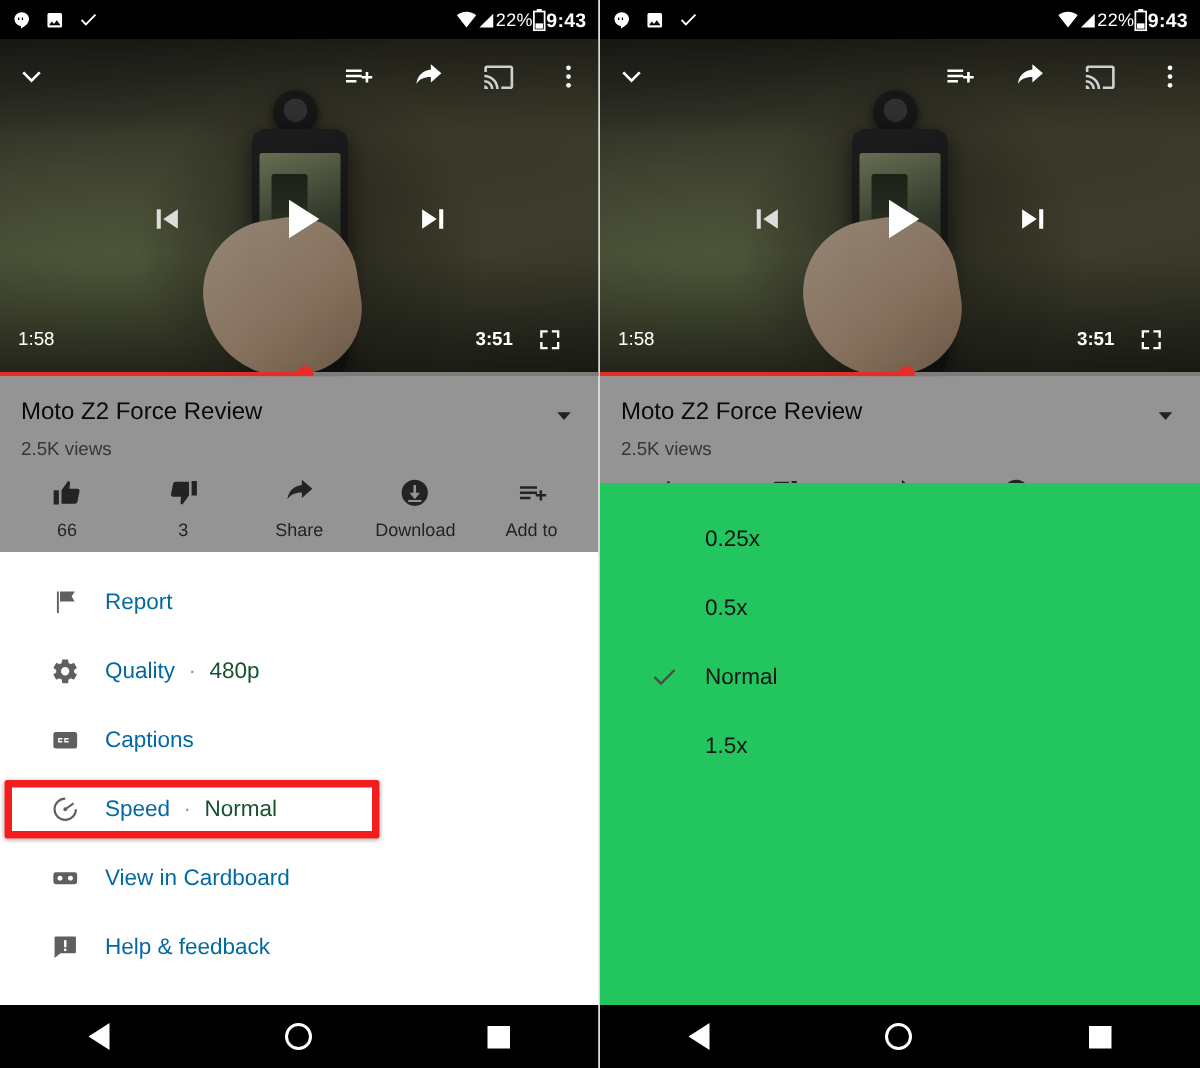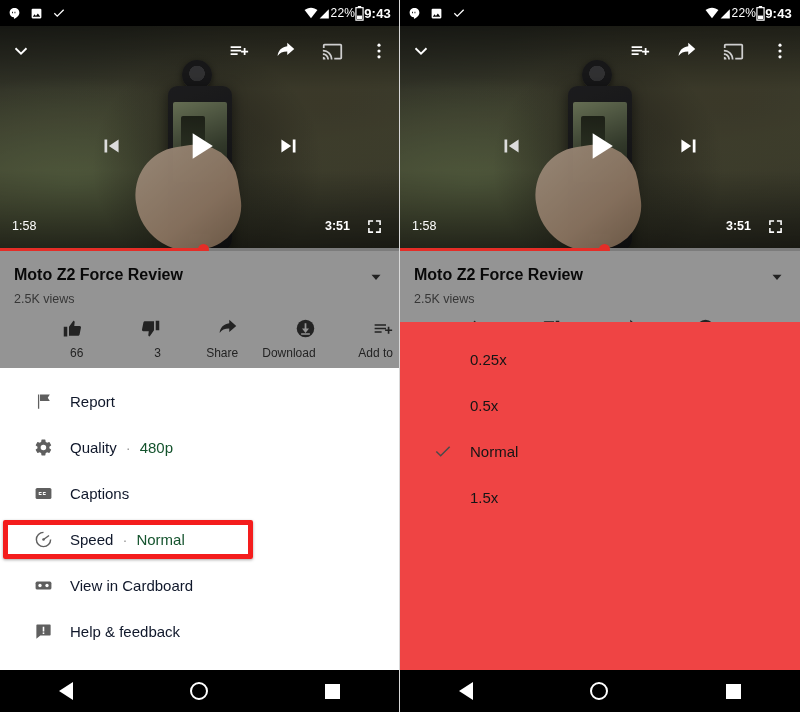--- a/index.html
+++ b/index.html
@@ -50,57 +50,57 @@
     background:linear-gradient(150deg,#e9cfb6,#cfae90 62%,#a98a6e);
     border-radius:46% 40% 42% 52%; transform:rotate(-9deg); opacity:.96; }
   .dim { position:absolute; inset:0; background:rgba(0,0,0,.34); }
 
   .vtop { position:absolute; left:0; right:0; top:0; height:50px;
     display:flex; align-items:center; padding:0 10px; color:#fff; }
   .vtop .spacer { flex:1; }
   .vtop .gap { width:26px; }
   .vmid { position:absolute; left:0; right:0; top:96px; height:48px;
     display:flex; align-items:center; justify-content:center; gap:54px; color:#fff; }
-  .vbot { position:absolute; left:0; right:4px; bottom:14px; height:22px;
+  .vbot { position:absolute; left:0; right:12px; bottom:14px; height:22px;
     display:flex; align-items:center; padding:0 12px; color:#fff; }
   .tcur { font-size:12.5px; }
   .tdur { font-size:12.5px; margin-left:auto; margin-right:16px;font-weight:bold; }
   .progress { position:absolute; left:0; right:0; bottom:0; height:3px; background:#7c7c7c; }
   .pfill { position:absolute; left:0; top:0; height:3px; background:#e52d27; }
   .pdot { position:absolute; top:50%; width:11px; height:11px; margin-top:-5.5px;
     margin-left:-5.5px; background:#e52d27; border-radius:50%; }
 
   
   .info { position:relative; background:#fff; }
   .info .veil { position:absolute; inset:0; background:rgba(0,0,0,.42); pointer-events:none; z-index:5; }
-  .vtitle-row { display:flex; align-items:flex-start; padding:14px 14px 0 14px;font-weight:bold; }
+  .vtitle-row { display:flex; align-items:flex-start; padding:14px 14px 0 14px; }
   .vtitle { font-size:16px; color:#101010; line-height:19px; }
   .vviews { font-size:12.5px; color:#5f5f5f; padding:6px 14px 0 14px; }
   .chev { margin-left:auto; padding-top:3px; }
   .actions { display:flex; padding:12px 6px 10px 6px; }
-  .act { flex:1; display:flex; flex-direction:column; align-items:flex-end; gap:7px; }
+  .act { flex:1; display:flex; flex-direction:column; align-items:center; gap:7px; }
   .act-label { font-size:12px; color:#3d3d3d; }
 
   
   .sheet { position:absolute; left:0; right:0; bottom:42px; top:368px;
     background:#fff; z-index:20; }
   .mrow { display:flex; align-items:center; height:46px; padding:0 0 0 16px; }
   .mrow .micon { width:54px; display:flex; align-items:center; }
-  .mlabel { font-size:15px; color:#0f172a; }
+  .mlabel { font-size:15px; color:#0369a1; }
   .mdot { font-size:15px; color:#9a9a9a; margin:0 9px; }
   .mvalue { font-size:15px; color:#14532d; }
   .menu-spacer { height:10px; }
 
   .highlight { position:absolute; left:3px; top:520px; width:250px; height:39px;
     border:5px solid #f41d1d; border-radius:2px; z-index:30; pointer-events:none;
     box-shadow:0 1px 3px rgba(0,0,0,.35); }
 
   
   .speeddlg { position:absolute; left:0; right:0; top:322px; bottom:42px;
-    background:#ef4444; z-index:20; padding-top:14px; }
+    background:#22c55e; z-index:20; padding-top:14px; }
   .srow { display:flex; align-items:center; height:46px; padding-left:16px; }
   .srow .scheck { width:54px; display:flex; align-items:center; }
   .slabel { font-size:15px; color:#151515; }
 
   
   .navbar { position:absolute; left:0; right:0; bottom:0; height:42px; background:#000;
     display:flex; align-items:center; justify-content:space-around; z-index:50; }
   .nav-back { width:0; height:0; border-top:9px solid transparent;
     border-bottom:9px solid transparent; border-right:14px solid #fff; }
   .nav-home { width:18px; height:18px; border:2px solid #fff; border-radius:50%; }

